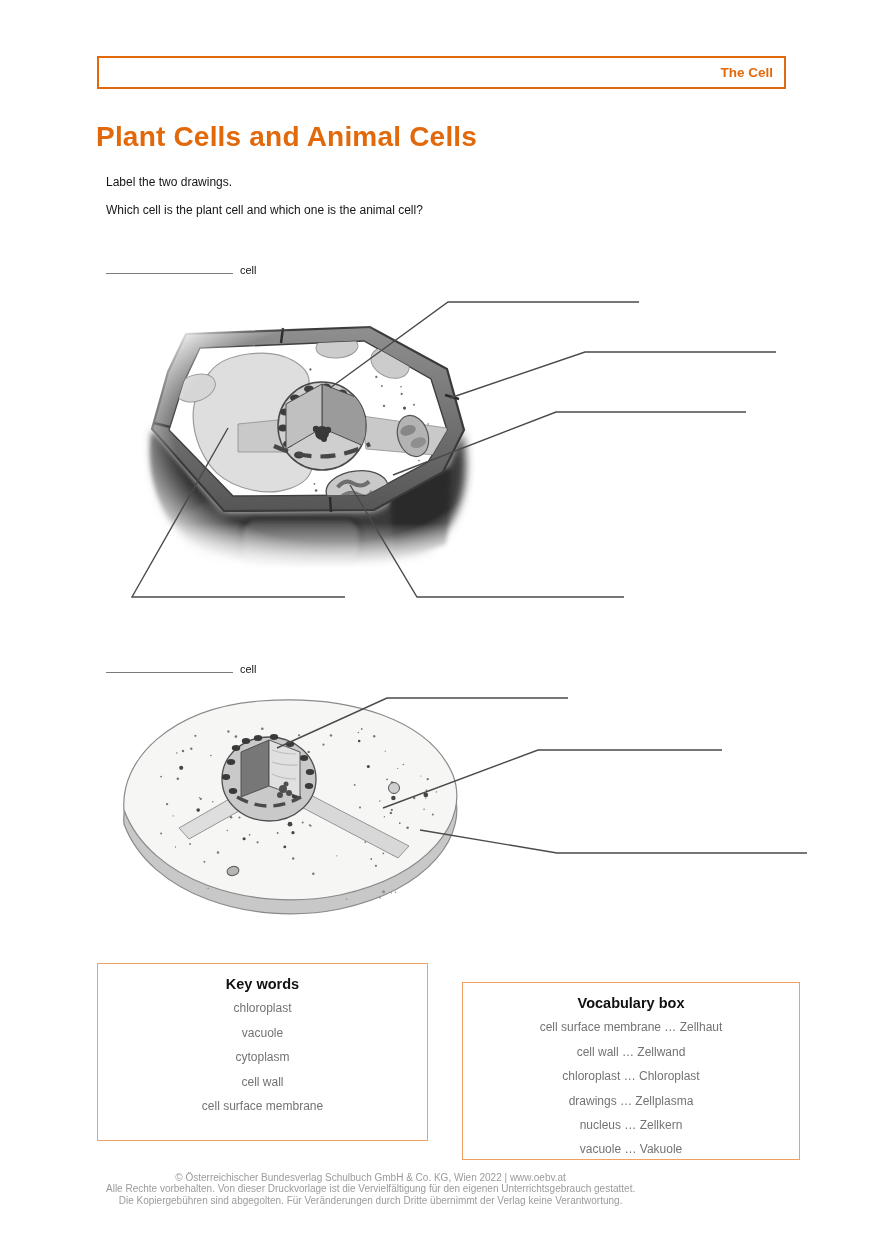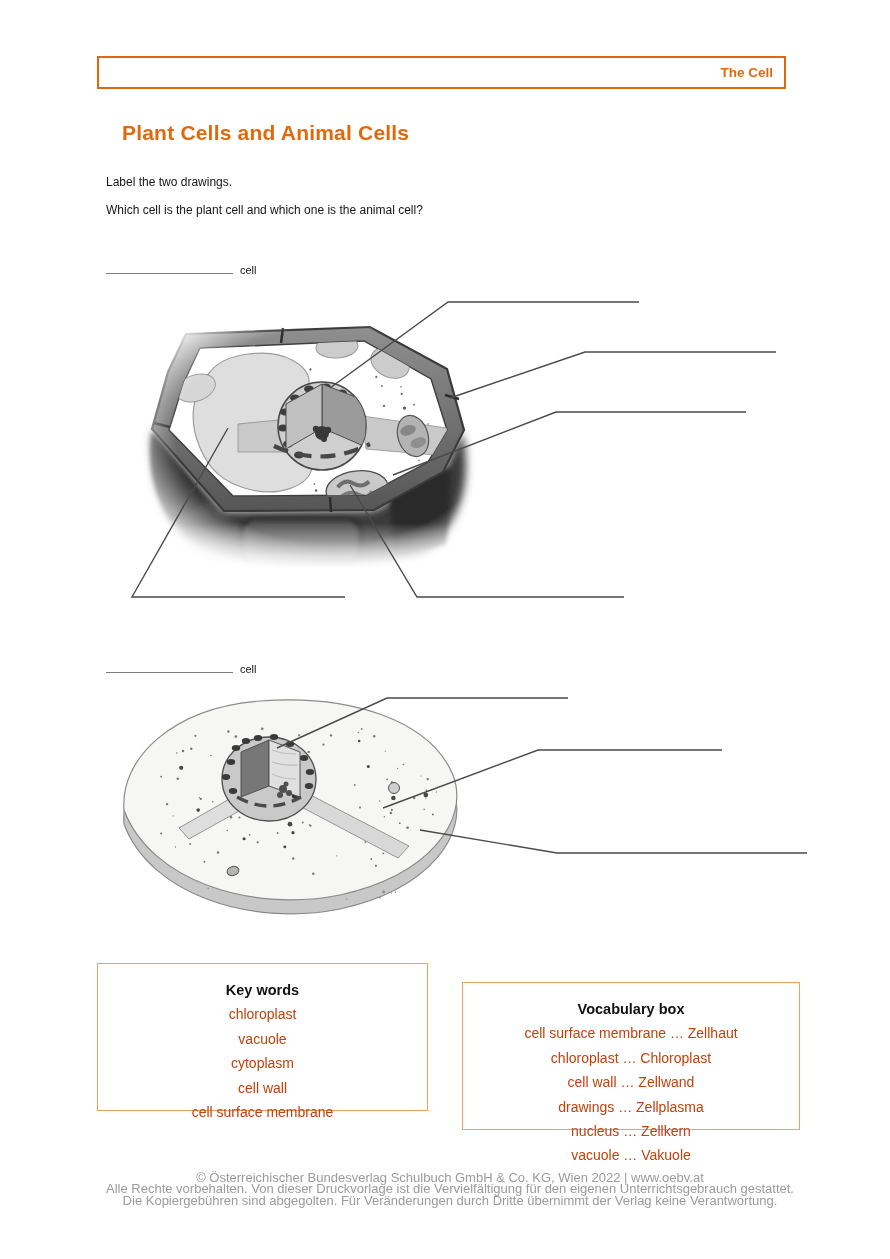--- a/index.html
+++ b/index.html
@@ -8,35 +8,35 @@
     font-family:"Liberation Sans","DejaVu Sans",sans-serif;color:#1a1a1a;text-align:center;
   }
   .abs{position:absolute;}
   .header-box{
     left:97px;top:56px;width:674px;height:29px;
     border:2px solid #e2690b;
     display:flex;align-items:center;justify-content:flex-end;
     padding-right:11px;
   }
   .header-box .badge{color:#e2690b;font-weight:bold;font-size:13.5px;}
-  .page-title{left:122px;top:121px;font-size:21px;font-weight:bold;color:#e2690b;letter-spacing:.2px;}
+  .page-title{left:96px;top:121px;font-size:28px;font-weight:bold;color:#e2690b;letter-spacing:.2px;}
   .para{left:106px;font-size:12px;color:#151515;}
   .blank-row{left:106px;font-size:11px;color:#151515;white-space:nowrap;}
   .blank-line{display:inline-block;width:127px;height:13px;border-bottom:1.5px solid #7b7b7b;}
   .blank-suffix{margin-left:7px;}
   .svg-layer{left:0;}
   .info-box{
     top:963px;border:1.5px solid #f0a160;background:#fff;
-    padding:14px 12px 0 12px;box-sizing:border-box;height:148px;
+    padding:8px 12px 0 12px;box-sizing:border-box;height:178px;
   }
   .info-box .box-title{font-size:14.5px;font-weight:bold;line-height:24.4px;color:#111;}
-  .info-box .box-item{font-size:14px;line-height:24.4px;color:#c2410c;}
+  .info-box .box-item{font-size:12px;line-height:24.4px;color:#737373;}
   .kw{left:97px;width:331px;}
   .vb{left:462px;width:338px;margin-top:19px;}
-  .footer{left:106px;top:1172px;font-size:13px;line-height:11.4px;color:#9b9b9b;}
+  .footer{left:106px;top:1172px;font-size:10px;line-height:11.4px;color:#9b9b9b;}
 </style>
 </head>
 <body>
 
 <div class="page">
 
   <div class="abs header-box">
     <span class="badge">The Cell</span>
   </div>
 
@@ -416,22 +416,22 @@
     <div class="box-item">chloroplast</div>
     <div class="box-item">vacuole</div>
     <div class="box-item">cytoplasm</div>
     <div class="box-item">cell wall</div>
     <div class="box-item">cell surface membrane</div>
   </div>
 
   <div class="abs info-box vb">
     <div class="box-title">Vocabulary box</div>
     <div class="box-item">cell surface membrane … Zellhaut</div>
+    <div class="box-item">cell wall … Zellwand</div>
     <div class="box-item">chloroplast … Chloroplast</div>
-    <div class="box-item">cell wall … Zellwand</div>
     <div class="box-item">drawings … Zellplasma</div>
     <div class="box-item">nucleus … Zellkern</div>
     <div class="box-item">vacuole … Vakuole</div>
   </div>
 
   <div class="abs footer">
     <div>© Österreichischer Bundesverlag Schulbuch GmbH &amp; Co. KG, Wien 2022 | www.oebv.at</div>
     <div>Alle Rechte vorbehalten. Von dieser Druckvorlage ist die Vervielfältigung für den eigenen Unterrichtsgebrauch gestattet.</div>
     <div>Die Kopiergebühren sind abgegolten. Für Veränderungen durch Dritte übernimmt der Verlag keine Verantwortung.</div>
   </div>

